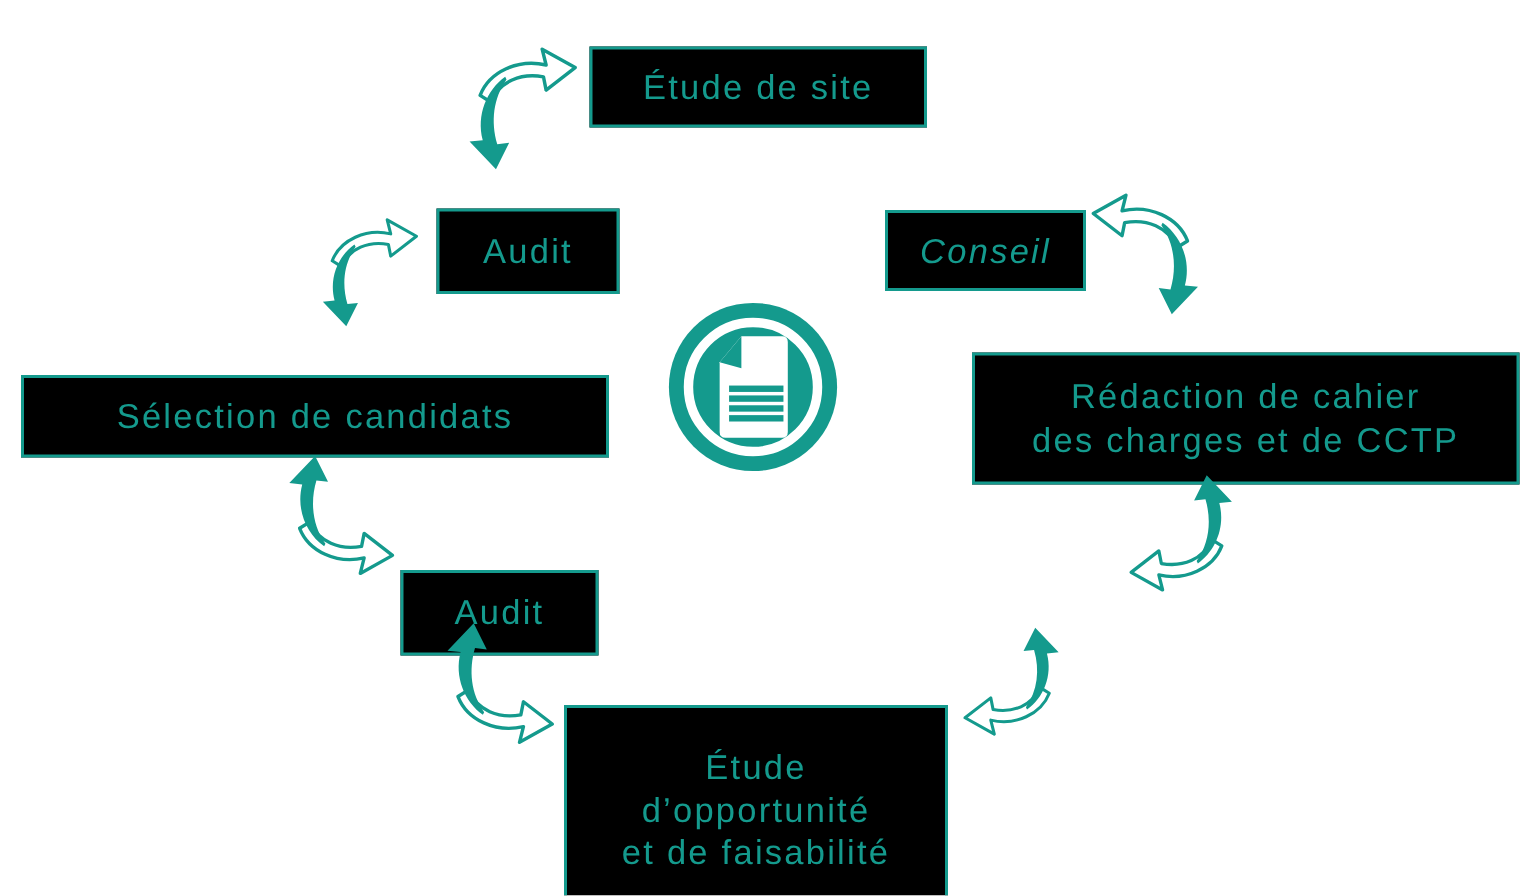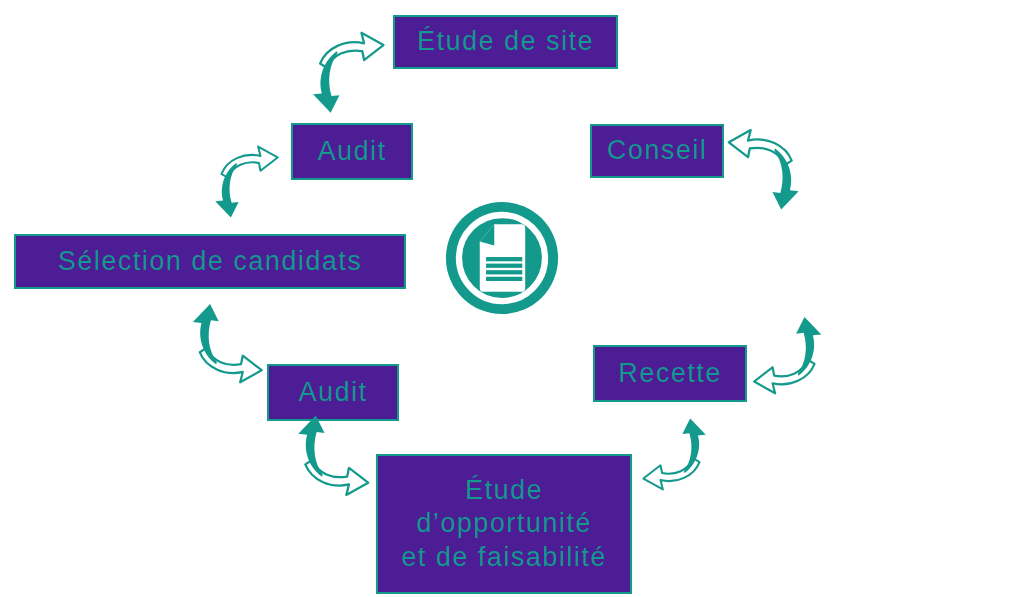--- a/index.html
+++ b/index.html
@@ -9,35 +9,36 @@
     width: 1024px;
     height: 597px;
     background: #ffffff;
     font-family: "Liberation Sans", sans-serif;
     overflow: hidden;
   }
   .node {
     position: absolute;
     box-sizing: border-box;
     border: 2px solid var(--teal);
-    background: #4c1d95;
+    background: #000000;
     color: var(--teal);
     display: flex;
     align-items: center;
     justify-content: center;
     text-align: center;
-    font-size: 27px;
+    font-size: 23px;
     font-weight: 400;
     letter-spacing: 1.5px;
     line-height: 1.24;
     white-space: pre-line;
+    margin-top: 16px;
   }
   #n-etude-site   { left: 393px; top: 15px;  width: 225px; height: 54px; }
   #n-suivi        { left: 291px; top: 123px; width: 122px; height: 57px; }
-  #n-conseil      { left: 590px; top: 124px; width: 134px; height: 54px; }
+  #n-conseil      { left: 590px; top: 124px; width: 134px; height: 54px; font-style: italic; }
   #n-selection    { left: 14px;  top: 234px; width: 392px; height: 55px; }
   #n-redaction    { left: 648px; top: 219px; width: 365px; height: 88px; }
   #n-audit        { left: 267px; top: 364px; width: 132px; height: 57px; }
   #n-recette      { left: 593px; top: 345px; width: 154px; height: 57px; }
   #n-opportunite  { left: 376px; top: 454px; width: 256px; height: 140px; }
 
   .arrow { position: absolute; overflow: visible; }
   .flip-h  { transform: scaleX(-1); }
   .flip-v  { transform: scaleY(-1); }
   .rot-180 { transform: rotate(180deg); }
@@ -64,22 +65,23 @@
         <path style="fill:#ffffff;stroke:var(--teal);stroke-width:2.6;stroke-linejoin:round" d="M16,42 C23,24 45,14 66,19 L63,7 L88,21 L66,38 L64,28 C47,25 31,31 24,47 Z"></path>
         <path style="fill:var(--teal)" d="M35,28 C21,38 13,57 18,76 L8,77 L28,98 L38,78 L29,79 C24,62 26,44 36,30 Z"></path>
       </symbol>
     </defs>
   </svg>
 
   <div class="node" id="n-etude-site">Étude de site</div>
   <div class="node" id="n-suivi">Audit</div>
   <div class="node" id="n-conseil">Conseil</div>
   <div class="node" id="n-selection">Sélection de candidats</div>
+  <div class="node" id="n-redaction">Rédaction de cahier
+des charges et de CCTP</div>
   <div class="node" id="n-audit">Audit</div>
-  <div class="node" id="n-recette">Recette</div>
   <div class="node" id="n-opportunite">Étude
 d’opportunité
 et de faisabilité</div>
 
   <svg class="arrow" id="a1" viewBox="0 0 100 110">
       <use href="#swirl"></use>
     </svg>
   <svg class="arrow" id="a2" viewBox="0 0 100 110">
       <use href="#swirl"></use>
     </svg>

